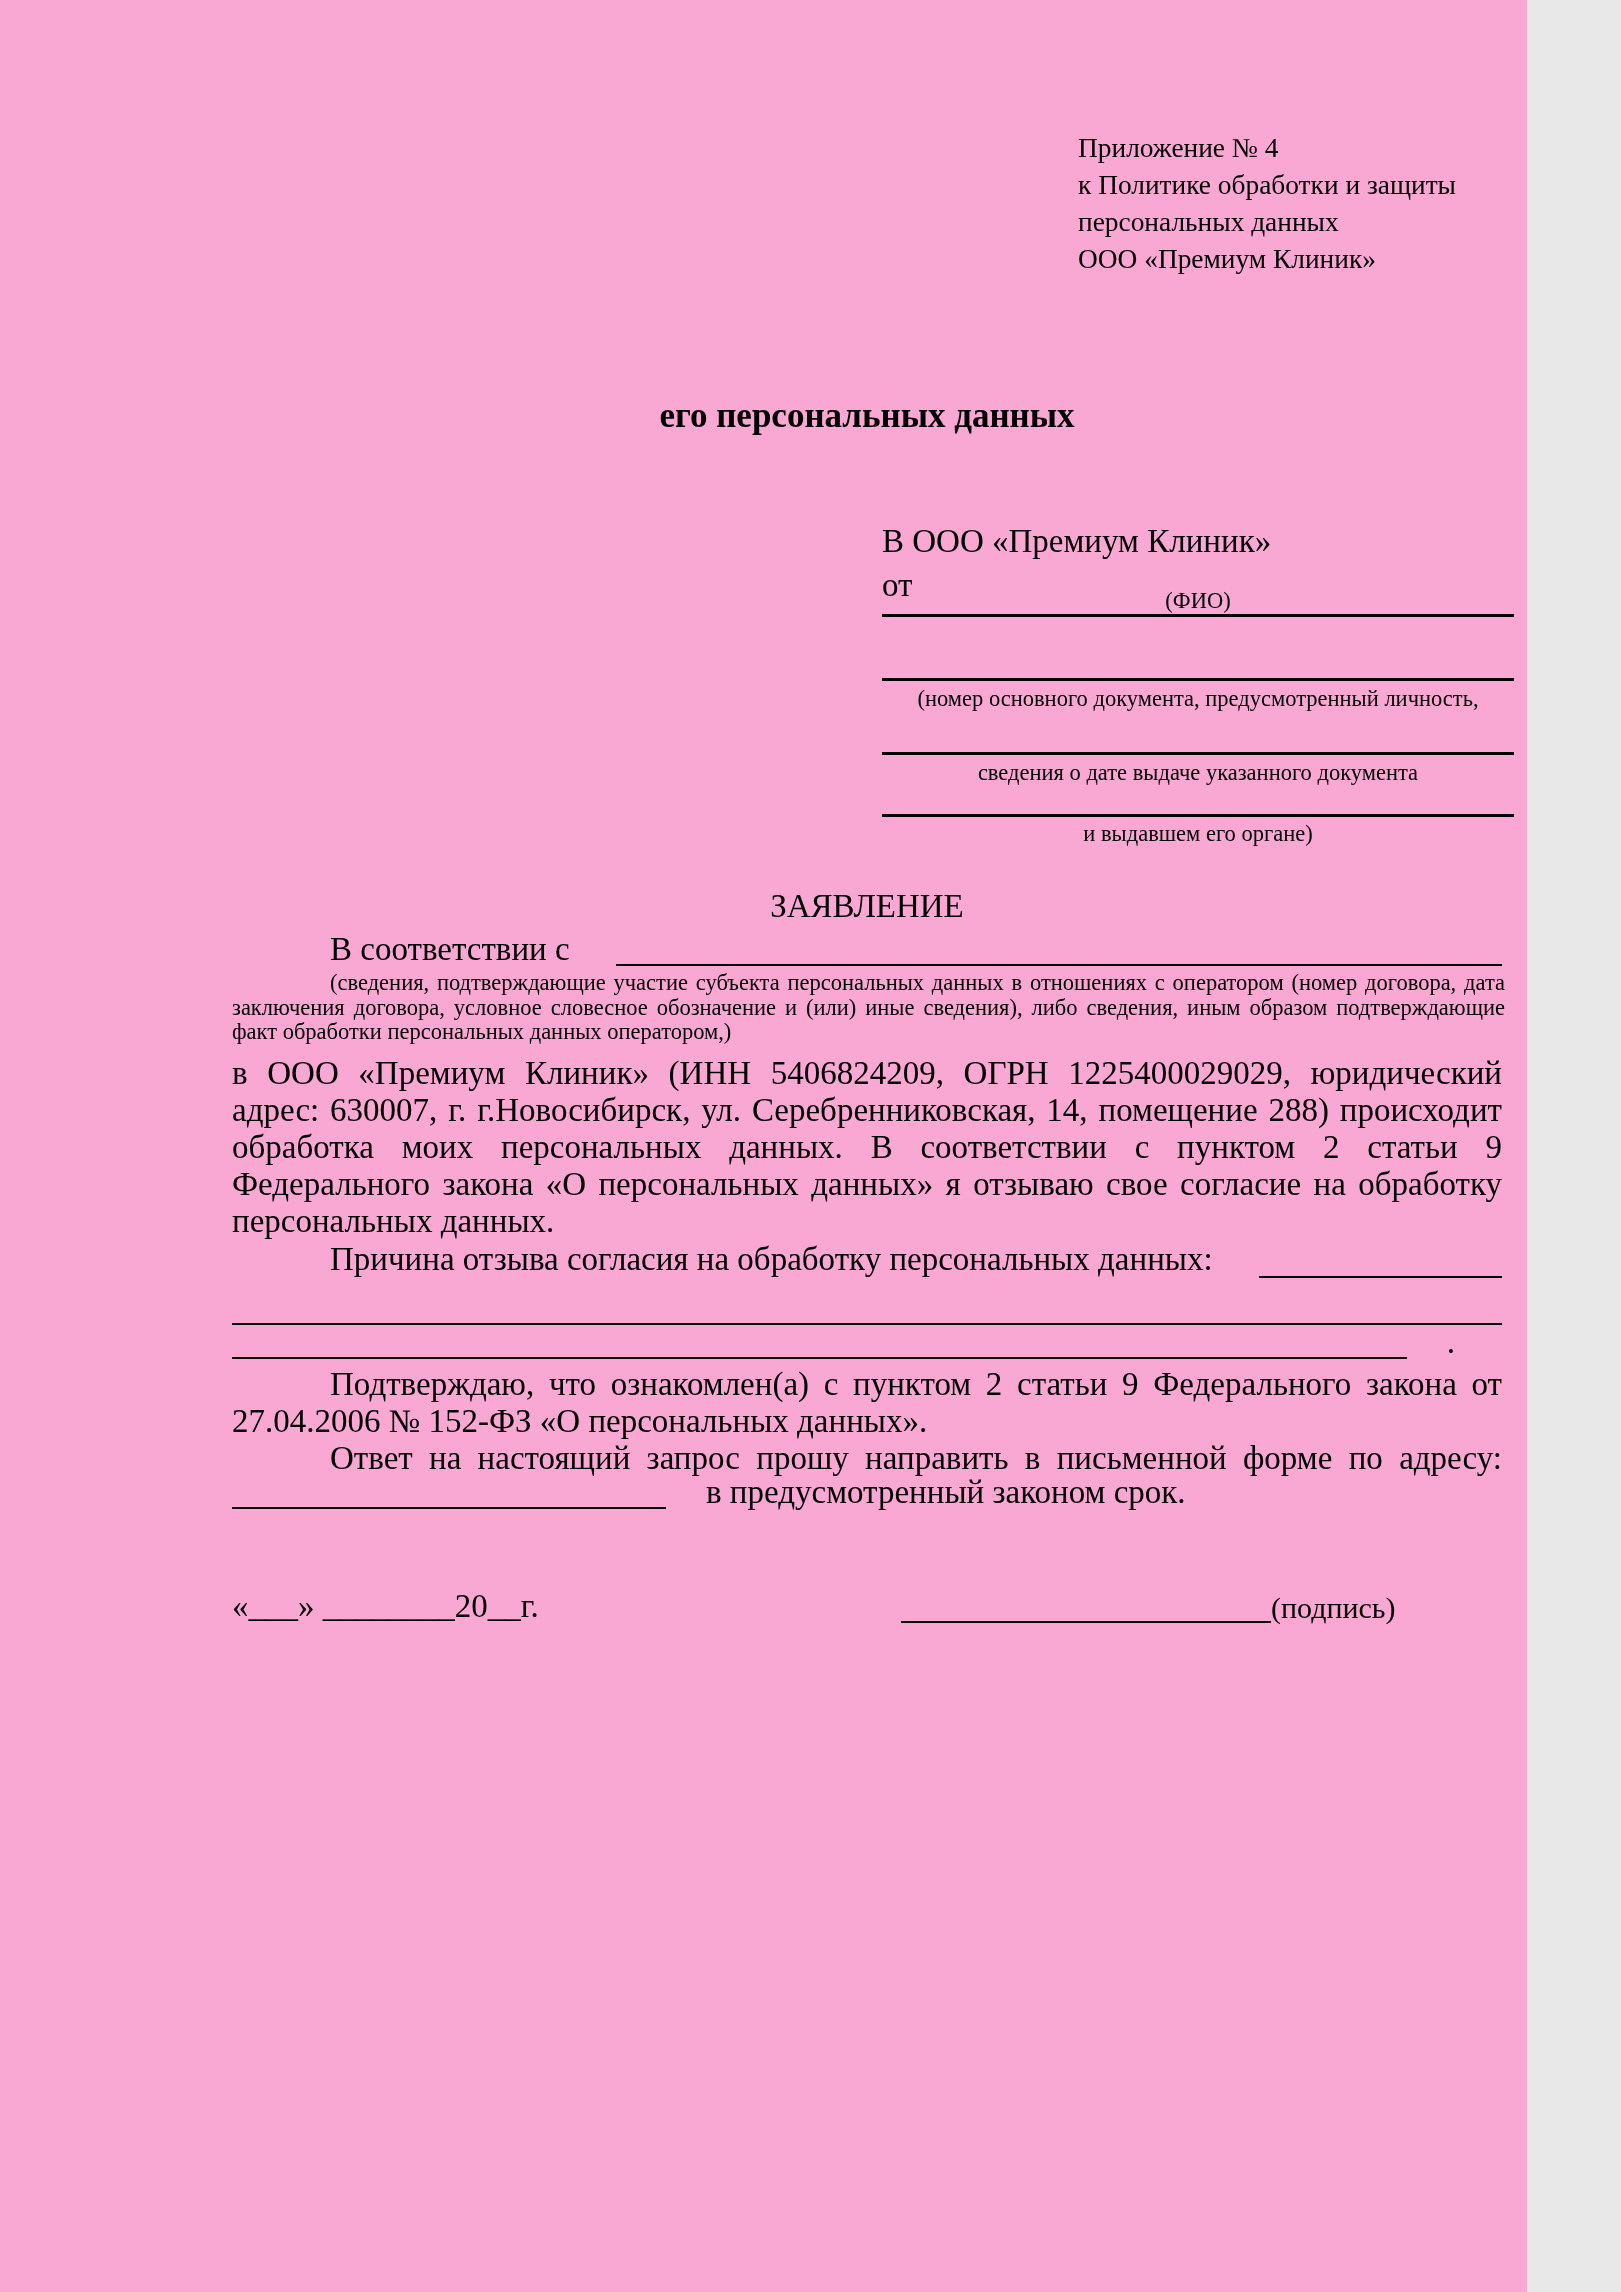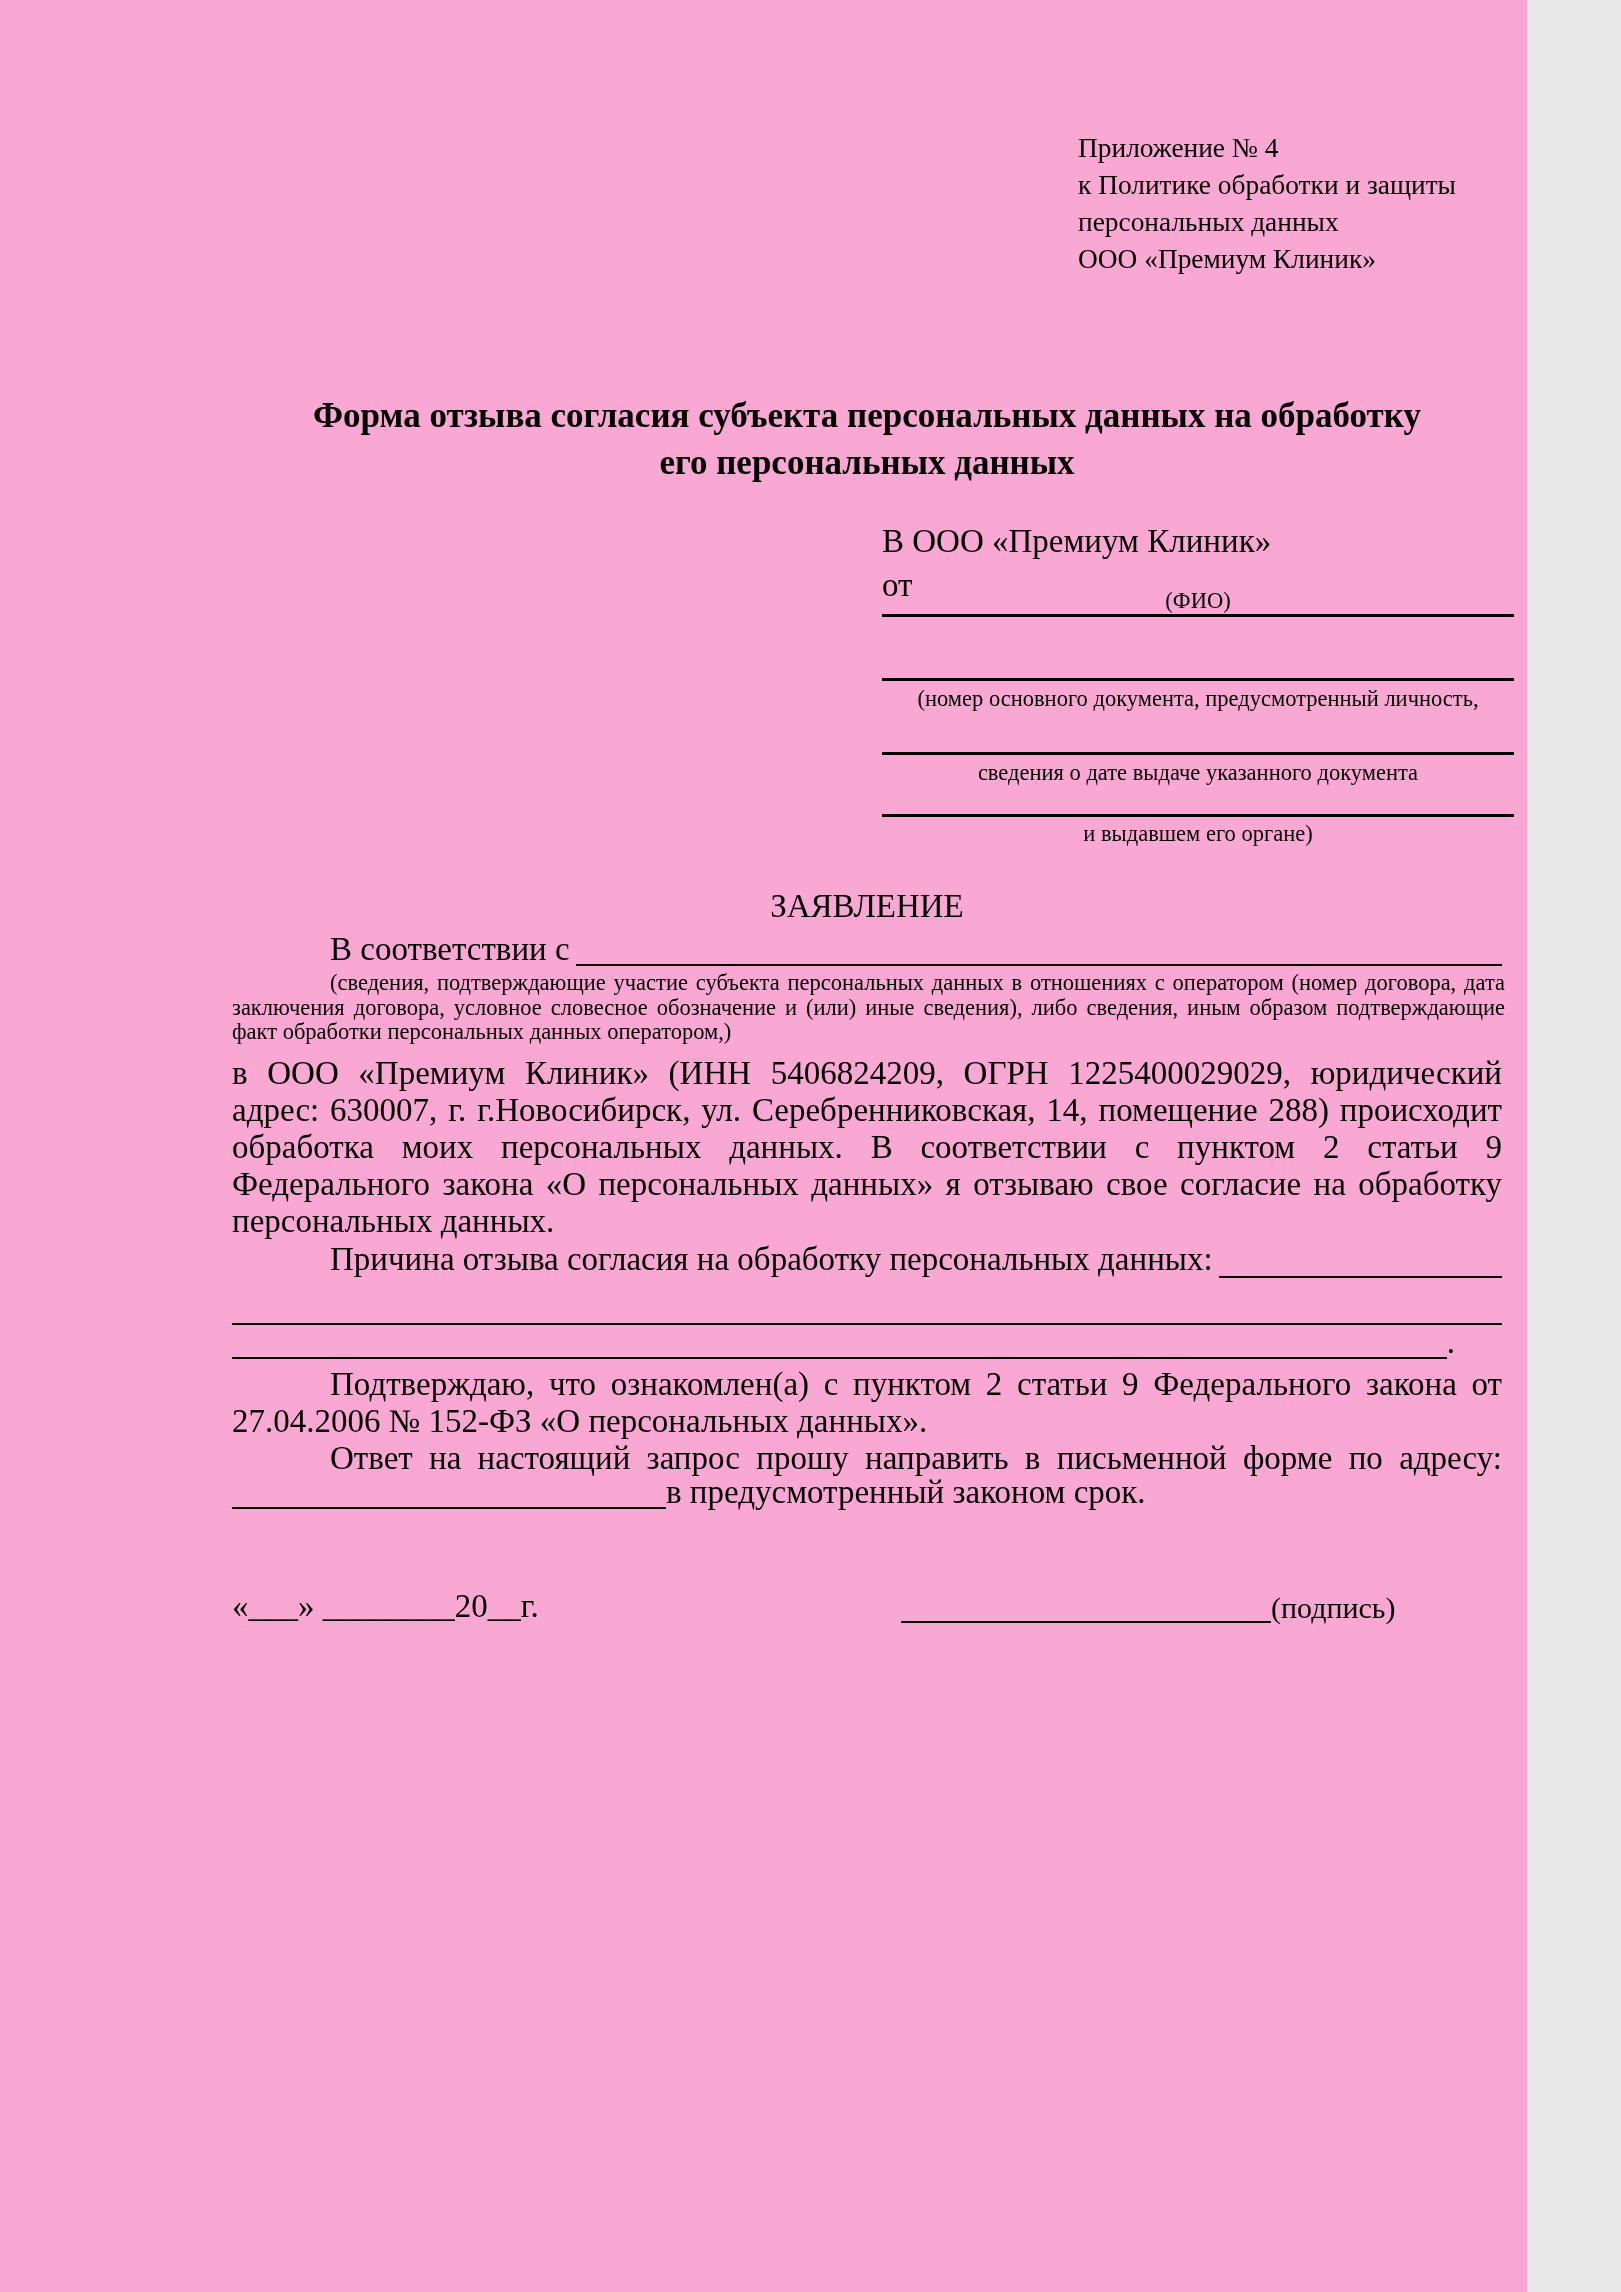--- a/index.html
+++ b/index.html
@@ -26,21 +26,21 @@
   
   .addr-org { position: absolute; left: 882px; top: 521px; font-size: 33px; line-height: 41px; }
   .addr-from { position: absolute; left: 882px; top: 565px; font-size: 33px; line-height: 41px; }
   .u-line { position: absolute; left: 882px; width: 632px; height: 2.9px; background: #000; }
   .u-cap  { position: absolute; left: 882px; width: 632px; text-align: center; font-size: 22.5px; line-height: 26.5px; }
   
   .stmt-heading {
     position: absolute; left: 232px; top: 888px; width: 1270px;
     font-size: 33px; line-height: 37px; text-align: center;
   }
-  .row { position: absolute; left: 232px; width: 1270px; display: flex; font-size: 33px; line-height: 37px; }
+  .row { position: absolute; left: 232px; width: 1270px; display: flex; font-size: 33px; line-height: 37px; gap: 40px; }
   .row .label { white-space: nowrap; }
   .fill { flex: 1 1 auto; height: 35px; border-bottom: 2.9px solid #000; margin-left: 5.9px; }
   .intro-row  { top: 931px; padding-left: 98px; }
   .fine-print {
     position: absolute; left: 232px; top: 971px; width: 1273px;
     font-size: 22.5px; line-height: 24.5px; text-align: justify; text-indent: 98px;
   }
   .body-para {
     position: absolute; left: 232px; top: 1055px; width: 1270px;
     font-size: 33px; line-height: 37px; text-align: justify;
@@ -73,21 +73,20 @@
 <div class="page">
 
   <div class="appendix">
     <div>Приложение № 4</div>
     <div>к Политике обработки и защиты</div>
     <div>персональных данных</div>
     <div>ООО «Премиум Клиник»</div>
   </div>
 
   <div class="doc-title">
-    <div>Форма отзыва согласия субъекта персональных данных на обработку</div>
     <div>его персональных данных</div>
   </div>
 
   <div class="addr-org">В ООО «Премиум Клиник»</div>
   <div class="addr-from">от</div>
 
   <div class="u-line" style="top:614px"></div>
   <div class="u-cap" style="top:588px">(ФИО)</div>
 
   <div class="u-line" style="top:678px"></div>

